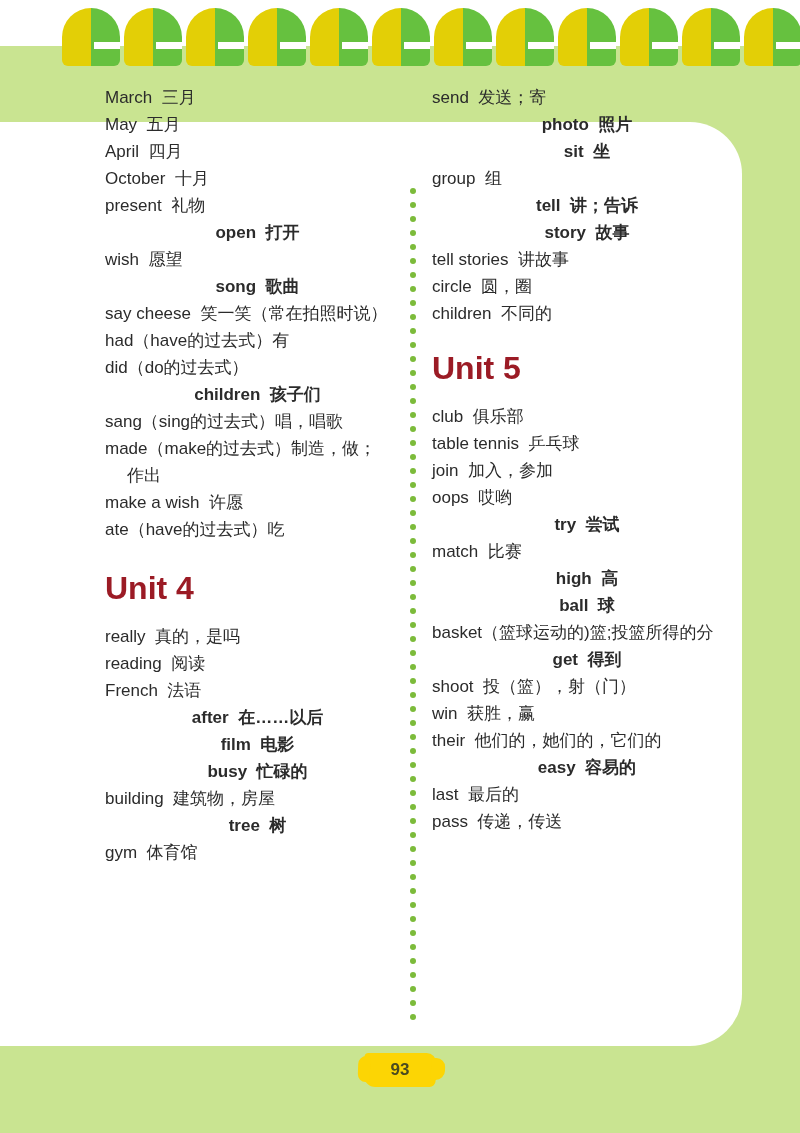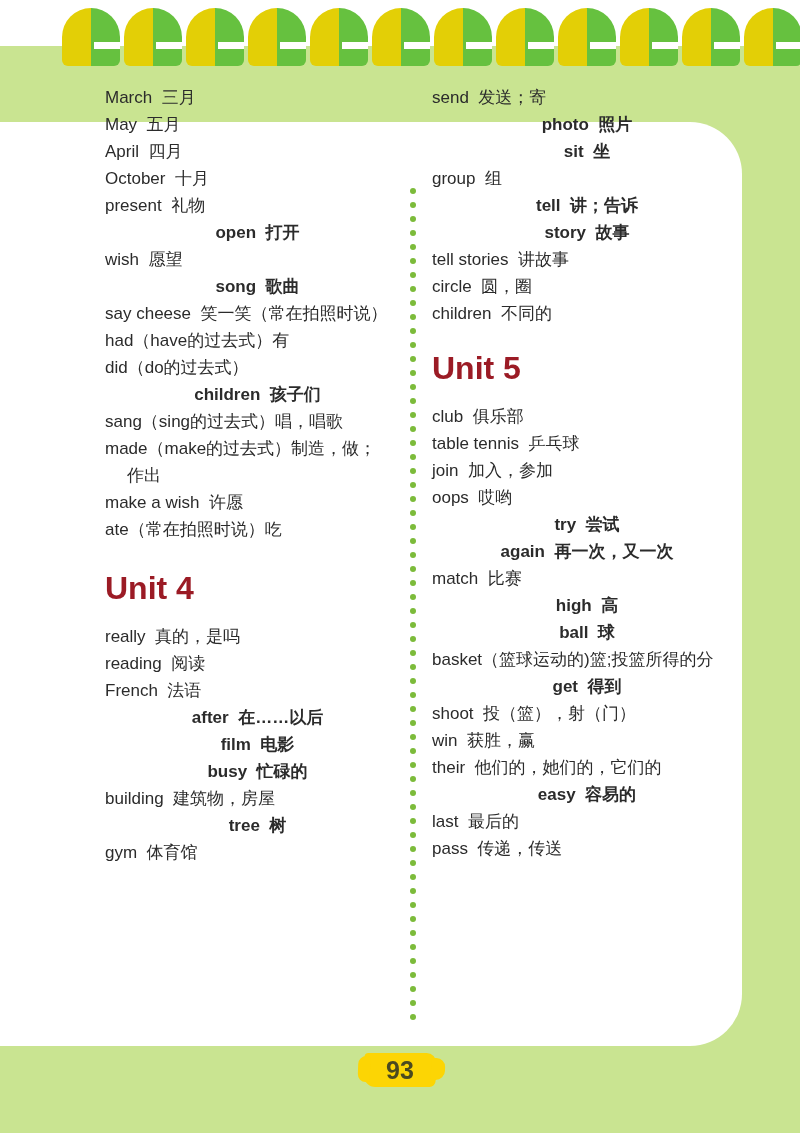--- a/index.html
+++ b/index.html
@@ -130,21 +130,21 @@
     top: 1053px;
     width: 800px;
     text-align: center;
   }
   .page-number {
     position: relative;
     display: inline-block;
     width: 72px;
     height: 34px;
     line-height: 34px;
-    font-size: 25px;
+    font-size: 17px;
     font-weight: bold;
     color: #4a4a20;
     text-align: center;
   }
   .brush {
     position: absolute;
     left: 0; top: 0;
     width: 72px;
     height: 34px;
     background: #fcd504;
@@ -322,21 +322,21 @@
         <div class="entry">wish  愿望</div>
         <div class="entry bold">song  歌曲</div>
         <div class="entry">say cheese  笑一笑（常在拍照时说）</div>
         <div class="entry">had（have的过去式）有</div>
         <div class="entry">did（do的过去式）</div>
         <div class="entry bold">children  孩子们</div>
         <div class="entry">sang（sing的过去式）唱，唱歌</div>
         <div class="entry">made（make的过去式）制造，做；</div>
         <div class="entry cont">作出</div>
         <div class="entry">make a wish  许愿</div>
-        <div class="entry">ate（常在拍照时说）吃</div>
+        <div class="entry">ate（have的过去式）吃</div>
         <div class="unit-heading">Unit 4</div>
         <div class="entry">really  真的，是吗</div>
         <div class="entry">reading  阅读</div>
         <div class="entry">French  法语</div>
         <div class="entry bold">after  在……以后</div>
         <div class="entry bold">film  电影</div>
         <div class="entry bold">busy  忙碌的</div>
         <div class="entry">building  建筑物，房屋</div>
         <div class="entry bold">tree  树</div>
         <div class="entry">gym  体育馆</div>
@@ -350,21 +350,20 @@
         <div class="entry bold">story  故事</div>
         <div class="entry">tell stories  讲故事</div>
         <div class="entry">circle  圆，圈</div>
         <div class="entry">children  不同的</div>
         <div class="unit-heading">Unit 5</div>
         <div class="entry">club  俱乐部</div>
         <div class="entry">table tennis  乒乓球</div>
         <div class="entry">join  加入，参加</div>
         <div class="entry">oops  哎哟</div>
         <div class="entry bold">try  尝试</div>
-        <div class="entry bold">again  再一次，又一次</div>
         <div class="entry">match  比赛</div>
         <div class="entry bold">high  高</div>
         <div class="entry bold">ball  球</div>
         <div class="entry">basket（篮球运动的)篮;投篮所得的分</div>
         <div class="entry bold">get  得到</div>
         <div class="entry">shoot  投（篮），射（门）</div>
         <div class="entry">win  获胜，赢</div>
         <div class="entry">their  他们的，她们的，它们的</div>
         <div class="entry bold">easy  容易的</div>
         <div class="entry">last  最后的</div>

